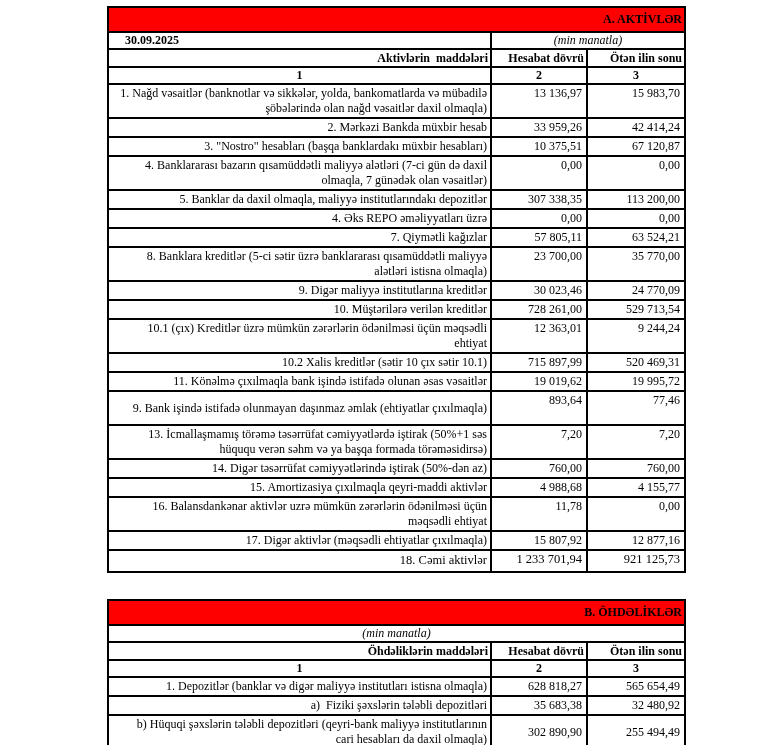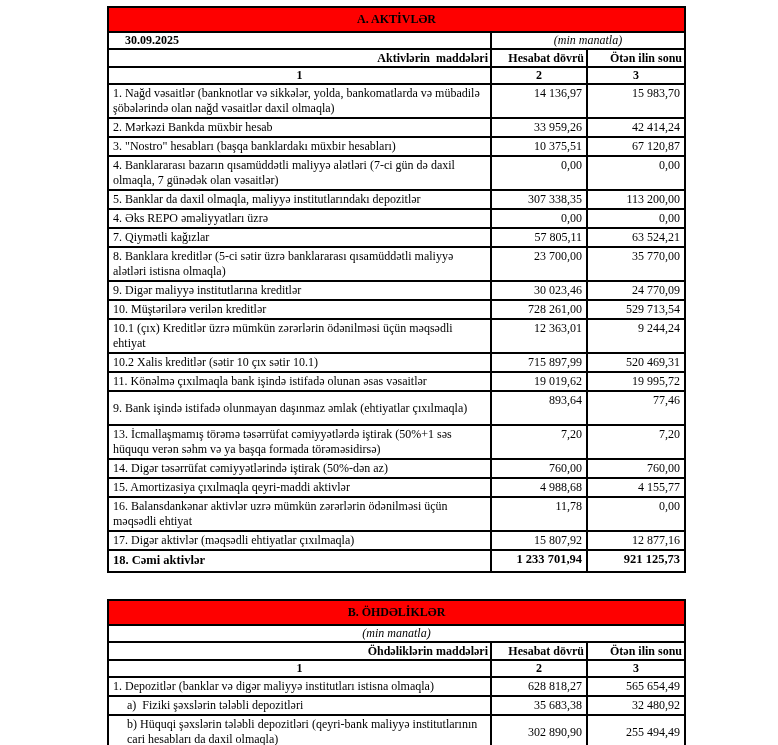--- a/index.html
+++ b/index.html
@@ -11,33 +11,33 @@
   .sheet { position:absolute; left:107px; top:6px; width:577px; }
   table.fin-table {
     border-collapse:collapse; table-layout:fixed; width:577px;
   }
   table.fin-table td {
     border:2px solid #000; overflow:hidden;
     font-size:12px; line-height:1.25;
   }
   col.c1 { width:383px; } col.c2 { width:96px; } col.c3 { width:98px; }
   td.title-cell {
-    background:#fe0000; text-align:center; font-weight:bold;
+    background:#fe0000; text-align:right; font-weight:bold;
     font-size:16px; height:21px; padding:1px 2px;
   }
   td.date-cell { font-weight:bold; font-size:12.5px; padding:0 16px; height:15px; }
   td.unit-cell { font-style:italic; text-align:center; font-size:11.5px; padding:0 4px; height:15px; }
   td.hdr-cell  { font-weight:bold; text-align:right; font-size:12.5px; height:16px; white-space:pre-wrap; padding:0 2px; }
   td.colnum-cell { font-weight:bold; text-align:center; font-size:12px; height:13px; padding:0; }
-  td.label { text-align:left; vertical-align:middle; padding:1px 3px 1px 4px; white-space:pre-wrap; }
+  td.label { text-align:right; vertical-align:middle; padding:1px 3px 1px 4px; white-space:pre-wrap; }
   td.num   { text-align:right; vertical-align:top; padding:1px 4px; }
   table.mid-valign td.num { vertical-align:middle; }
   tr.data-row { height:18px; }
   tr.tall { height:34px; }
-  tr.bold td { font-weight:bold; font-size:12.5px; }
+  tr.bold td { font-weight:normal; font-size:12.5px; }
   tr.bold { height:22px; }
   td.ind1 { padding-left:18px; }
   .table-gap { height:26px; }
 </style>
 </head>
 <body>
 
 <div class="sheet">
 
   <table class="fin-table">
@@ -61,21 +61,21 @@
       </tr>
       <tr>
         <td class="colnum-cell">1</td>
         <td class="colnum-cell">2</td>
         <td class="colnum-cell">3</td>
       </tr>
     </tbody>
     <tbody>
         <tr class="data-row tall">
           <td class="label">1. Nağd vəsaitlər (banknotlar və sikkələr, yolda, bankomatlarda və mübadilə şöbələrində olan nağd vəsaitlər daxil olmaqla)</td>
-          <td class="num">14 136,97</td>
+          <td class="num">13 136,97</td>
           <td class="num">15 983,70</td>
         </tr>
         <tr class="data-row">
           <td class="label">2. Mərkəzi Bankda müxbir hesab</td>
           <td class="num">33 959,26</td>
           <td class="num">42 414,24</td>
         </tr>
         <tr class="data-row">
           <td class="label">3. "Nostro" hesabları (başqa banklardakı müxbir hesabları)</td>
           <td class="num">10 375,51</td>

